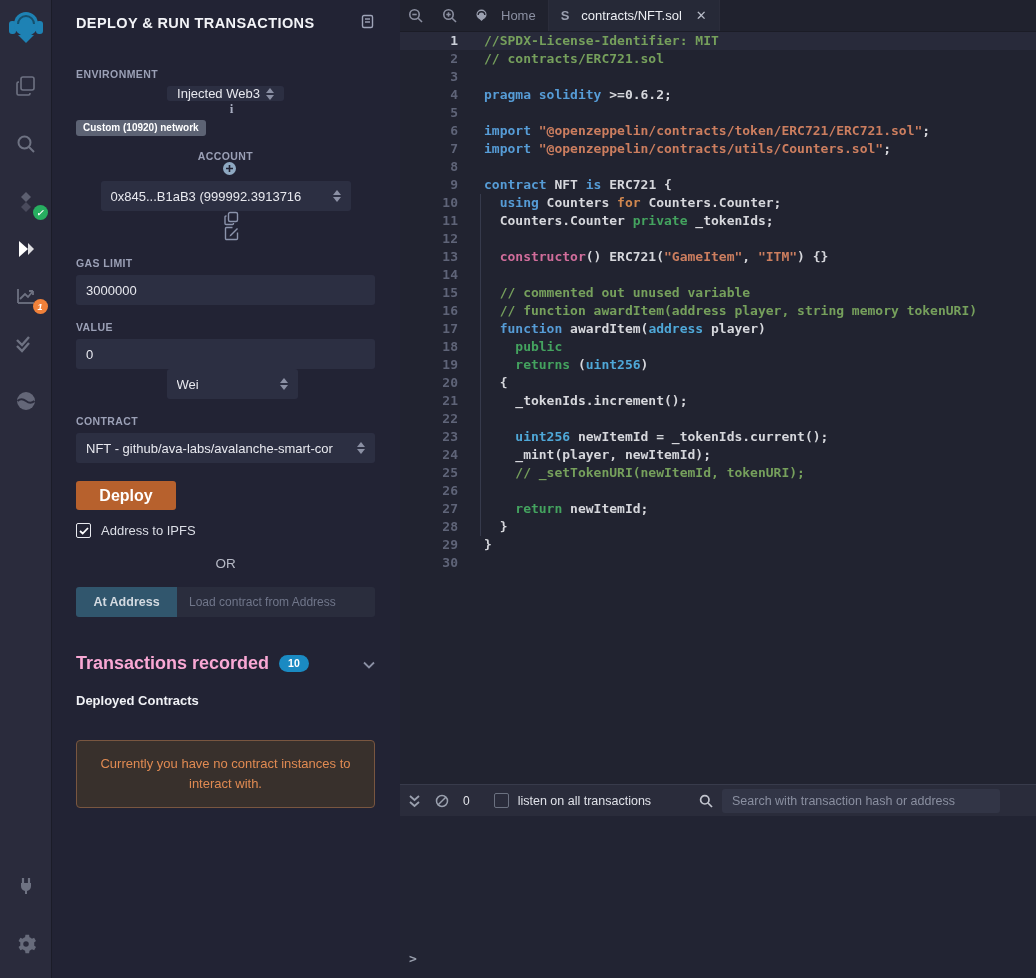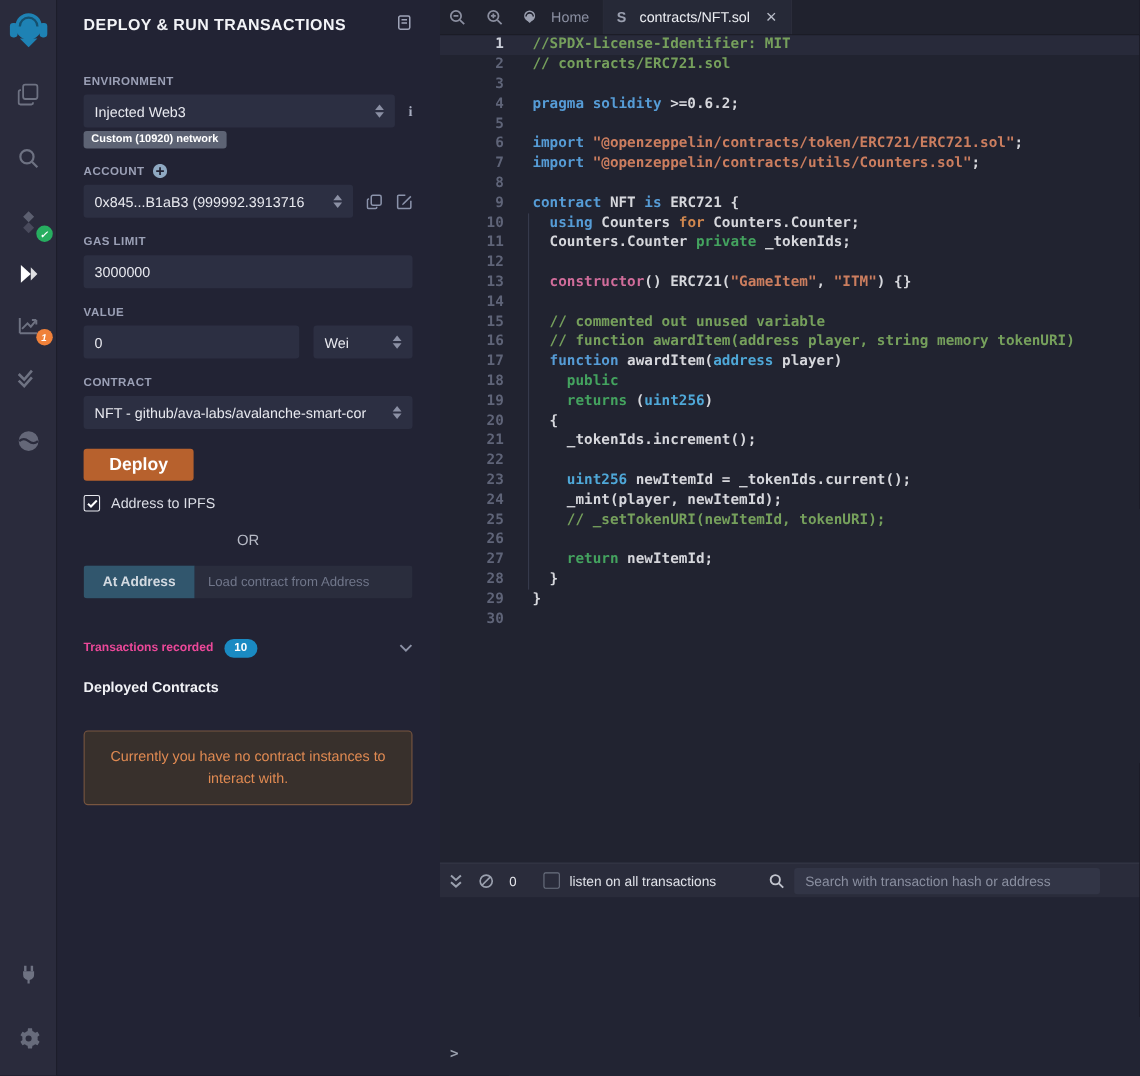--- a/index.html
+++ b/index.html
@@ -21,21 +21,21 @@
   .rail-badge.orange { background:#f0813a; }
   .rail-spacer { flex:1; }
   .rail-gap1 { height:14px; } .rail-gap2 { height:3px; }
 
   
   .panel { width:348px; height:978px; background:#222334; flex-shrink:0; padding:0 25px 0 24px; overflow:hidden; }
   .panel-header { height:46px; display:flex; align-items:center; justify-content:space-between; }
   .panel-title { color:#f2f3f7; font-size:14.5px; font-weight:bold; letter-spacing:.4px; }
   .doc-icon { color:#9fa4b8; cursor:pointer; }
   .field-label { margin-top:20px; color:#9ba0b6; font-size:10.5px; font-weight:bold; letter-spacing:.4px; }
-  .row { display:flex; align-items:center; }
+  .row { display:flex; align-items:center;flex-direction:column; }
   .select, .input { background:#2c2f42; border:none; border-radius:3px; height:30px; color:#e8e9ef;
                     font-size:13px; display:flex; align-items:center; padding:0 10px; cursor:pointer; }
   .input { cursor:text; }
   input.input { width:100%; outline:none; font-family:"Liberation Sans",sans-serif; }
   .select .sel-text { flex:1; white-space:nowrap; overflow:hidden; }
   .updown { display:flex; flex-direction:column; align-items:center; line-height:0; margin-left:6px; flex-shrink:0; }
   .updown i { border-left:4px solid transparent; border-right:4px solid transparent; display:block; }
   .updown i.up { border-bottom:5px solid #8b90a4; margin-bottom:2px; }
   .updown i.dn { border-top:5px solid #8b90a4; }
   .mt6 { margin-top:6px; }
@@ -53,21 +53,21 @@
               display:flex; align-items:center; justify-content:center; color:#fff; font-size:11px; }
   .pub-label { margin-left:10px; color:#dcdee6; font-size:13px; }
   .or-divider { margin-top:18px; text-align:center; color:#b7bac6; font-size:13.5px; }
   .ataddr-row { margin-top:16px; display:flex; height:30px; border-radius:3px; overflow:hidden;justify-content:space-between; }
   .ataddr-btn { width:101px; background:#31566d; border:none; color:#d3dae1; font-size:12.5px; font-weight:bold;
                 cursor:pointer; font-family:"Liberation Sans",sans-serif; }
   .ataddr-input { flex:1; background:#2a2d3d; border:none; outline:none; color:#c9ccd8; font-size:12px; padding:0 12px;
                   font-family:"Liberation Sans",sans-serif; }
   .ataddr-input::placeholder { color:#70768a; }
   .txrec-row { margin-top:36px; display:flex; align-items:center; cursor:pointer; }
-  .txrec-label { color:#ec4899; font-size:11px; font-weight:bold; }
+  .txrec-label { color:#f9a8d4; font-size:18px; font-weight:bold; }
   .count-badge { margin-left:10px; background:#1a8ac2; color:#fff; font-size:10.5px; font-weight:bold;
                  border-radius:9px; padding:2px 9px 3px; }
   .chev-down { margin-left:auto; color:#8b90a4; }
   .deployed-title { margin-top:19px; color:#f0f1f5; font-size:13px; font-weight:bold; }
   .warn-box { margin-top:32px; background:#38302c; border:1px solid #795640; border-radius:4px;
               padding:13px 22px; text-align:center; color:#e08a52; font-size:13px; line-height:1.55; }
 
   
   .main { flex:1; display:flex; flex-direction:column; background:#212330; min-width:0; }
   .tabbar { height:32px; background:#20222e; display:flex; align-items:stretch; flex-shrink:0; border-bottom:1px solid #1b1c26; }

